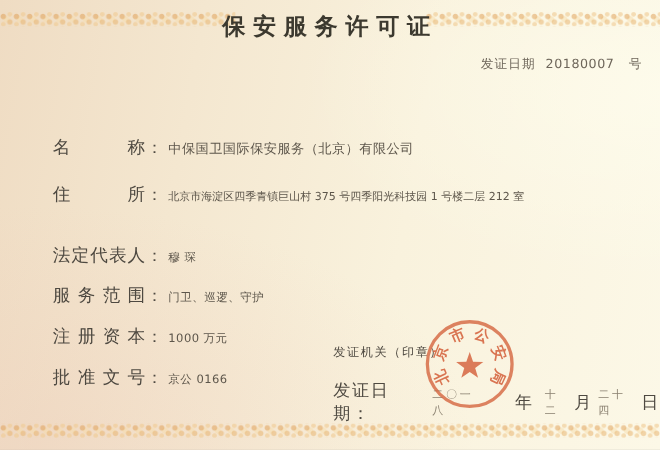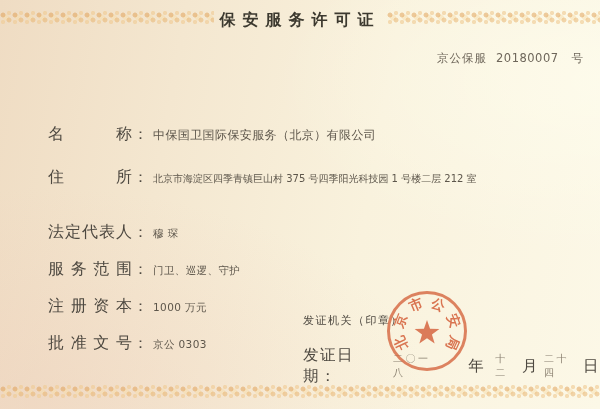--- a/index.html
+++ b/index.html
@@ -19,21 +19,21 @@
       radial-gradient(circle at 9px 2px, rgba(240,203,148,.62) 1.7px, rgba(240,203,148,0) 2.5px),
       radial-gradient(circle at 3px 11px, rgba(240,203,148,.62) 1.7px, rgba(240,203,148,0) 2.5px),
       radial-gradient(circle at 6px 6.5px, rgba(246,220,170,.5) 2.4px, rgba(246,220,170,0) 3.4px);
     background-size:12px 13px;
   }
   .orn.top-left{left:0;top:11px;width:214px;}
   .orn.top-right{left:387px;top:11px;width:213px;}
   .orn.bottom{left:0;top:385px;width:600px;}
   .title{
     position:absolute;top:10px;left:0;right:0;text-align:center;
-    font-size:16px;letter-spacing:7px;color:#3c392f;font-weight:600;
+    font-size:21px;letter-spacing:7px;color:#3c392f;font-weight:600;
     font-family:"DejaVu Serif","Liberation Serif",serif;
   }
   .licno{
     position:absolute;top:51px;left:437px;display:flex;align-items:baseline;
     color:#6e665a;font-size:11.5px;letter-spacing:1px;
   }
   .licno .num{margin-left:9px;letter-spacing:.5px;}
   .licno .suf{margin-left:13px;}
   .row{position:absolute;left:48px;display:flex;align-items:baseline;}
   .flabel{
@@ -73,21 +73,21 @@
 
 <div class="page">
 
   <div class="orn top-left"></div>
   <div class="orn top-right"></div>
   <div class="orn bottom"></div>
 
   <div class="title">保安服务许可证</div>
 
   <div class="licno">
-    <span class="pre">京公保服</span>
+    <span class="pre">发证日期</span>
     <span class="num">20180007</span>
     <span class="suf">号</span>
   </div>
 
   <div class="row r-name" style="top:81px">
     <span class="flabel">名称</span>
     <span class="fcolon">：</span>
     <span class="fvalue">中保国卫国际保安服务（北京）有限公司</span>
   </div>
 
@@ -111,21 +111,21 @@
 
   <div class="row" style="top:253px">
     <span class="flabel">注册资本</span>
     <span class="fcolon">：</span>
     <span class="fvalue">1000 万元</span>
   </div>
 
   <div class="row" style="top:290px">
     <span class="flabel">批准文号</span>
     <span class="fcolon">：</span>
-    <span class="fvalue">京公 0303</span>
+    <span class="fvalue">京公 0166</span>
   </div>
 
   <div class="issuer">发证机关（印章）</div>
 
   <div class="dateline">
     <span class="dlabel">发证日期：</span>
     <span class="dval year">二〇一八</span>
     <span class="dunit year-u">年</span>
     <span class="dval month">十二</span>
     <span class="dunit month-u">月</span>

